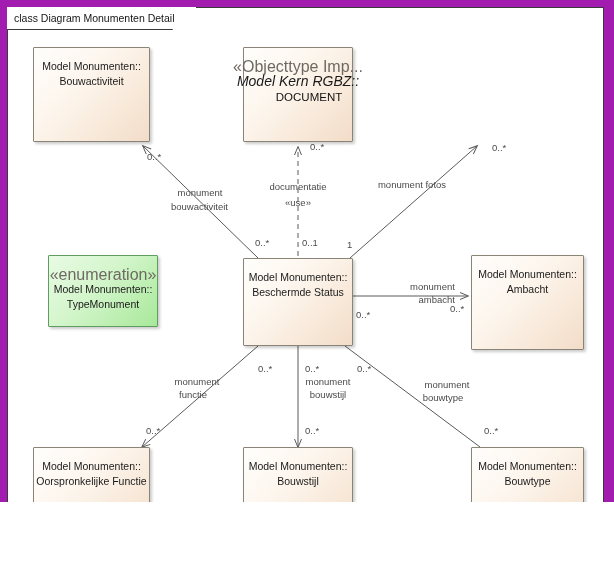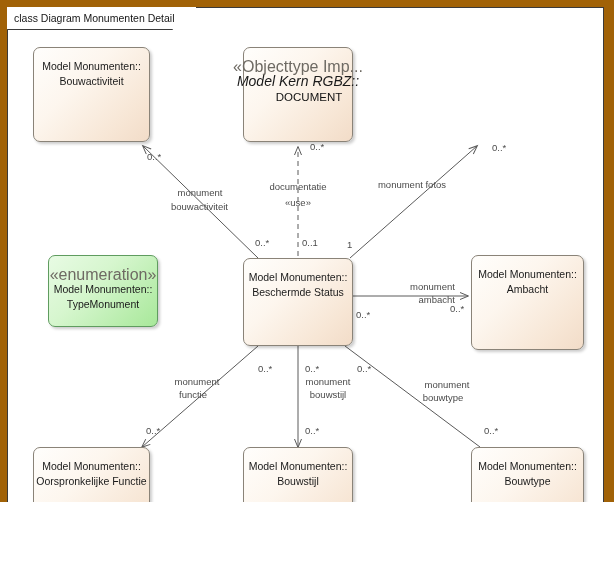--- a/index.html
+++ b/index.html
@@ -1,21 +1,21 @@
 <!DOCTYPE html>
 <html><head>
 <meta charset="utf-8">
 <style>
   html,body{margin:0;padding:0;background:#ffffff;}
   body{font-family:"Liberation Sans",sans-serif;}
 
   #canvas{
     position:relative;
     width:614px;height:502px;
-    background:#a16207;
+    background:#a21caf;
     overflow:hidden;
   }
 
   
   .frame{
     position:absolute;
     left:7px;top:7px;
     width:597px;height:558px;
     border:1px solid #3a3a3a;
     box-sizing:border-box;
@@ -51,21 +51,21 @@
     font-size:9.5px;
     fill:#4a4a4a;
   }
   .mult{font-size:9.5px;fill:#555;}
 
   
   .node{
     position:absolute;
     box-sizing:border-box;
     border:1px solid #8a8378;
-    border-radius:7px;
+    border-radius:1px;
     background:linear-gradient(135deg,#fffefc 0%,#fdf6ee 38%,#f7e6d5 78%,#f2dcc8 100%);
     box-shadow:2px 2px 3px rgba(0,0,0,0.20);
     z-index:3;
     display:flex;
     flex-direction:column;
     align-items:center;
     padding-top:11px;
   }
   .node.enum{
     border:1px solid #5f9c5f;

